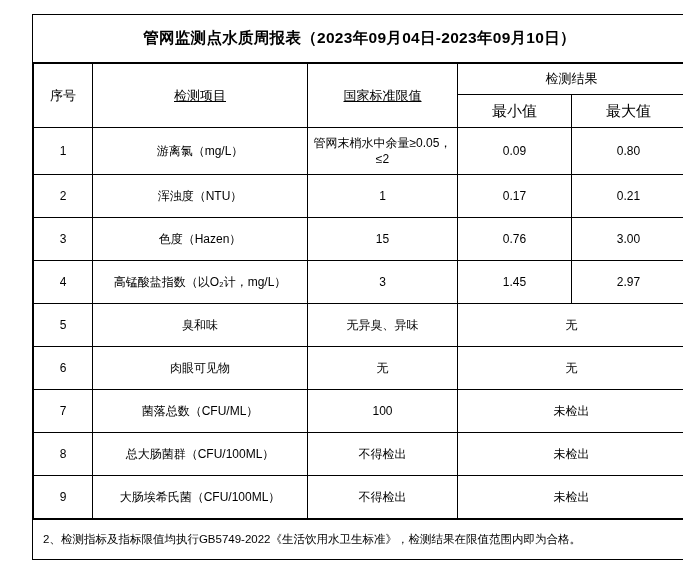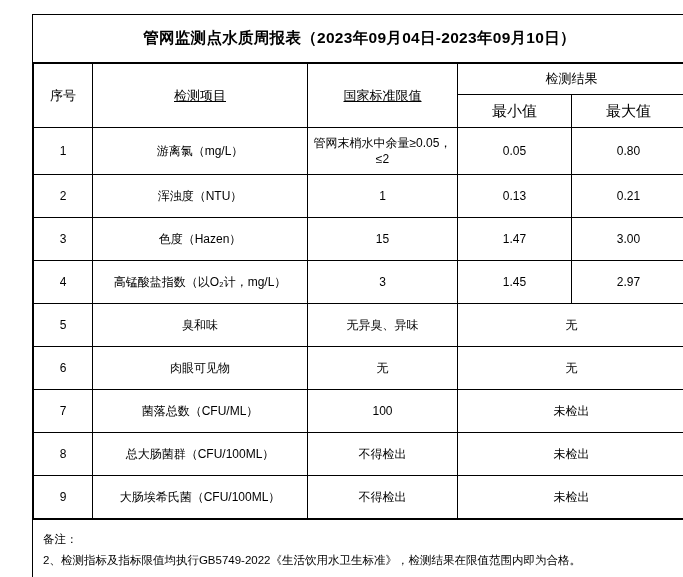--- a/index.html
+++ b/index.html
@@ -92,37 +92,37 @@
         </tr>
         <tr class="hdr2">
           <td class="col-min">最小值</td>
           <td class="col-max">最大值</td>
         </tr>
 
         <tr class="body-row tall">
           <td>1</td>
           <td>游离氯（mg/L）</td>
           <td class="two-line">管网末梢水中余量≥0.05，≤2</td>
-          <td>0.05</td>
+          <td>0.09</td>
           <td>0.80</td>
         </tr>
 
         <tr class="body-row">
           <td>2</td>
           <td>浑浊度（NTU）</td>
           <td>1</td>
-          <td>0.13</td>
+          <td>0.17</td>
           <td>0.21</td>
         </tr>
 
         <tr class="body-row">
           <td>3</td>
           <td>色度（Hazen）</td>
           <td>15</td>
-          <td>1.47</td>
+          <td>0.76</td>
           <td>3.00</td>
         </tr>
 
         <tr class="body-row">
           <td>4</td>
           <td>高锰酸盐指数（以O₂计，mg/L）</td>
           <td>3</td>
           <td>1.45</td>
           <td>2.97</td>
         </tr>
@@ -158,18 +158,17 @@
         <tr class="body-row">
           <td>9</td>
           <td>大肠埃希氏菌（CFU/100ML）</td>
           <td>不得检出</td>
           <td colspan="2">未检出</td>
         </tr>
       </tbody>
     </table>
 
     <div class="notes">
-      <div class="line label">备注：</div>
       <div class="line">2、检测指标及指标限值均执行GB5749-2022《生活饮用水卫生标准》，检测结果在限值范围内即为合格。</div>
     </div>
 
   </div>
 </div>
 
 </body></html>

